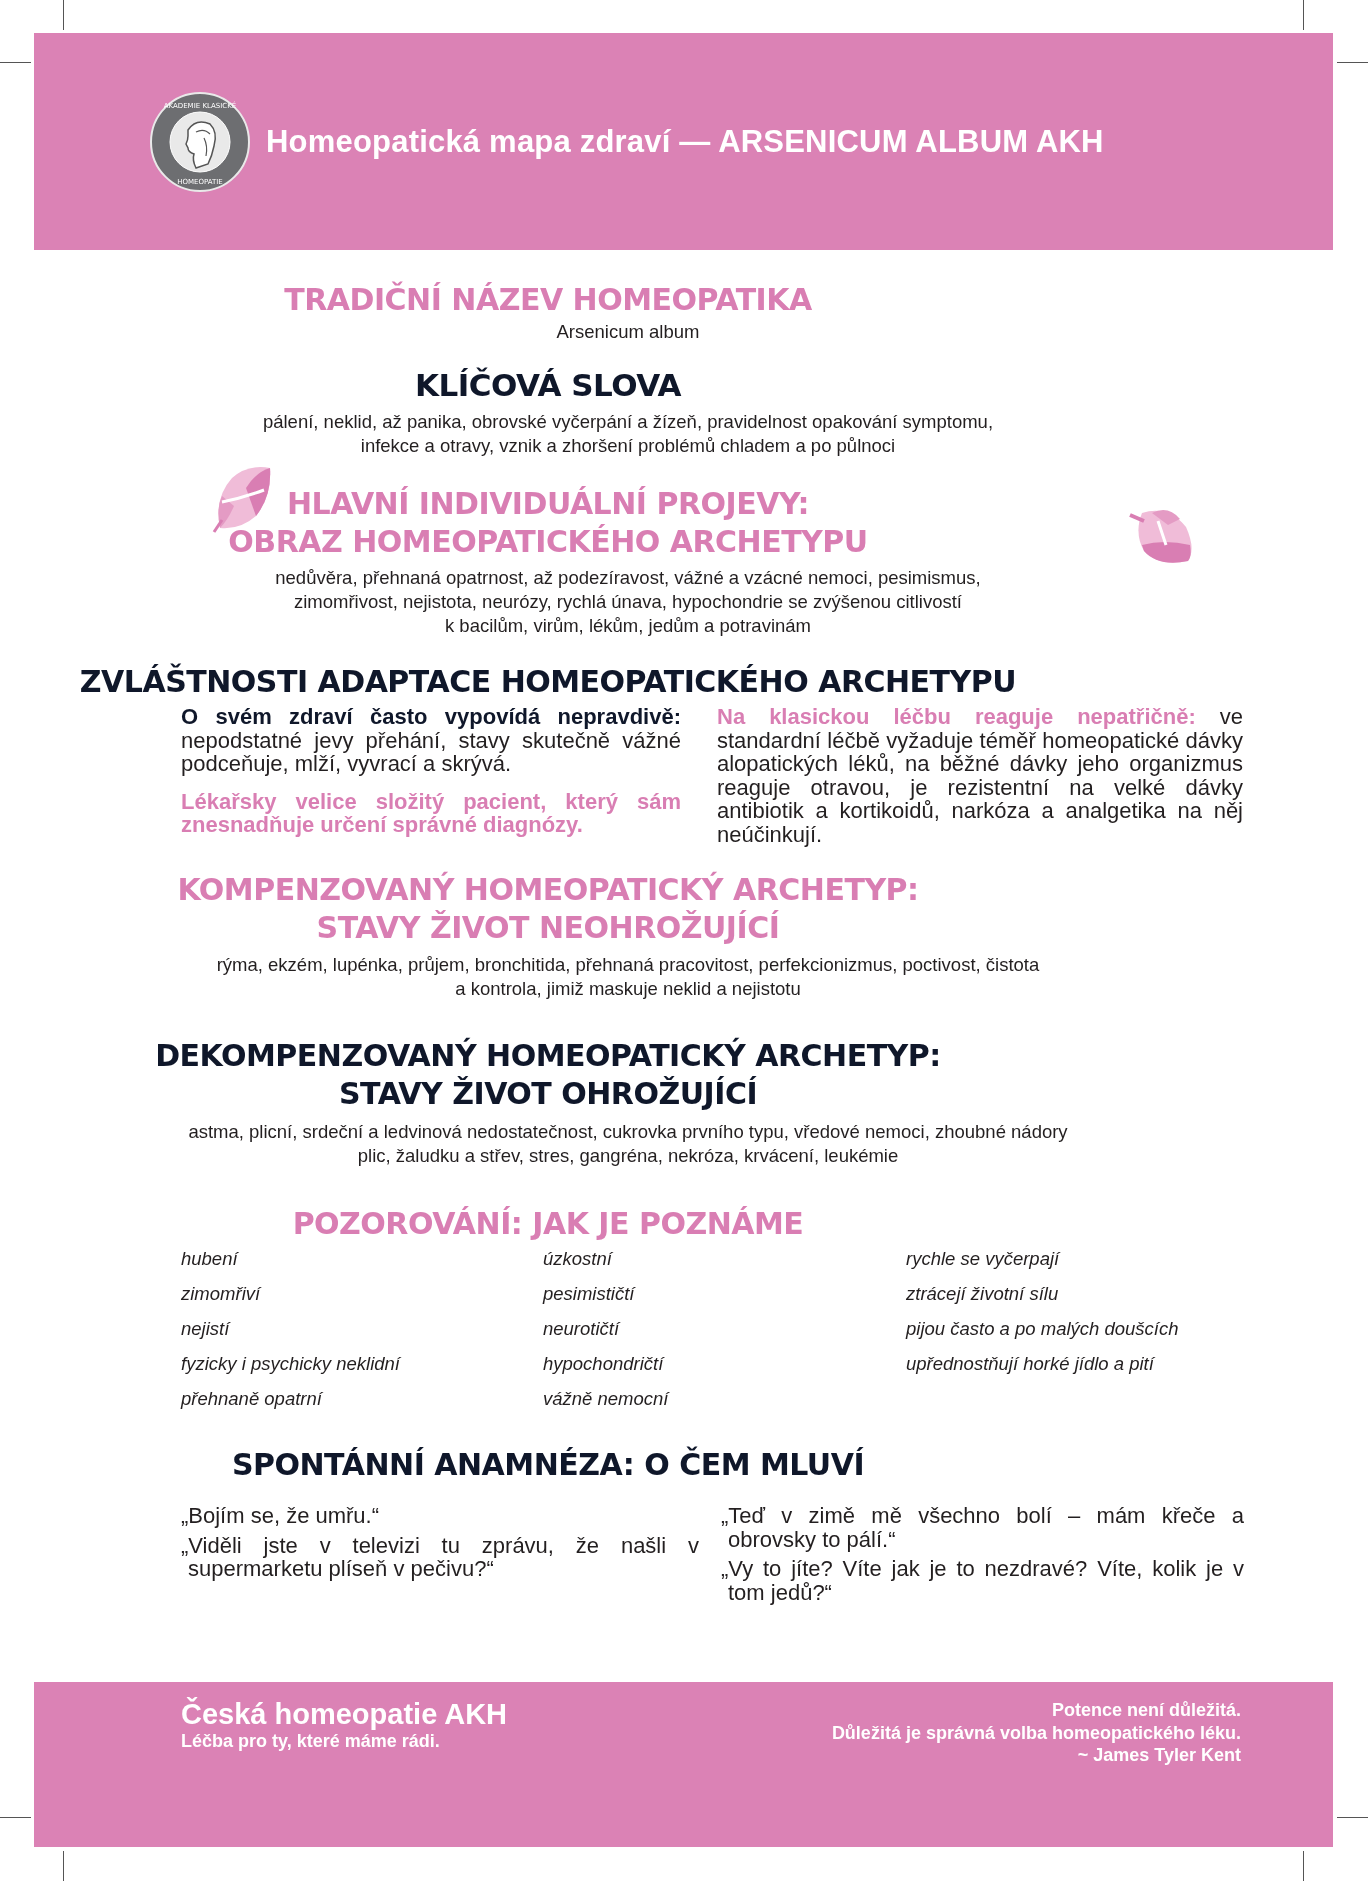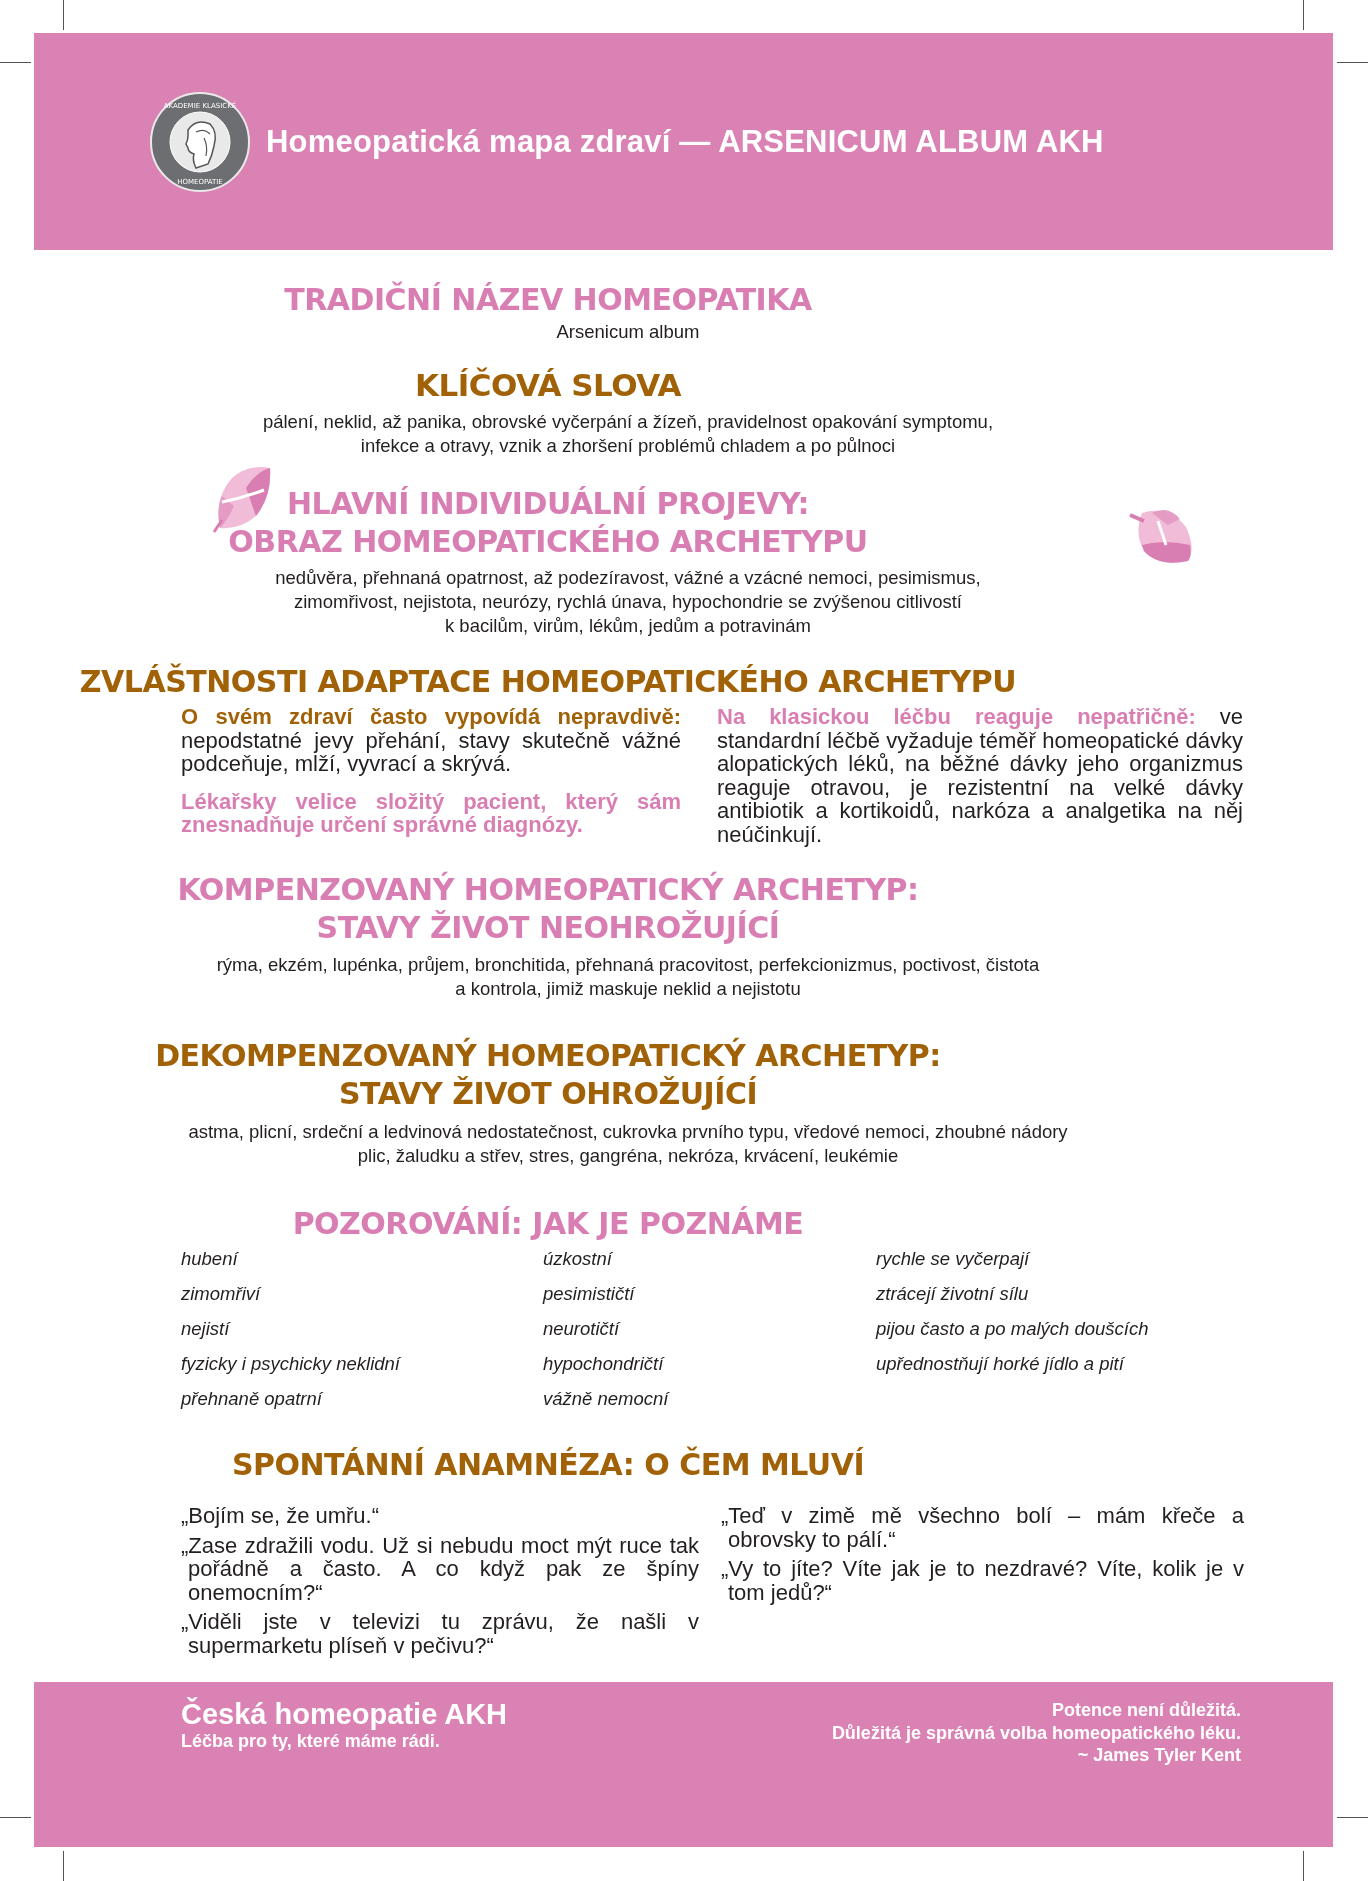--- a/index.html
+++ b/index.html
@@ -23,21 +23,21 @@
   }
   .logo svg { width: 96px; height: 96px; }
   .title {
     margin-left: 16px; color: #fff; font-weight: bold; font-size: 31px; letter-spacing: 0.2px;
   }
   .h {
     position: absolute; left: 0; width: 1096px; text-align: center; font-weight: bold;
     font-family: "DejaVu Sans", sans-serif; letter-spacing: -0.5px;
   }
   .pink { color: #d97eb3; }
-  .grey { color: #a16207; }
+  .grey { color: #0f172a; }
   .txt {
     position: absolute; left: 0; width: 1256px; text-align: center; font-size: 18.5px; line-height: 24px; color: #231f20;
   }
   .col { position: absolute; font-size: 22px; line-height: 23.5px; text-align: justify; }
   .col .b { font-weight: bold; }
   .obs-col { position: absolute; top: 1247px; font-size: 18.5px; }
   .obs-col div { height: 35px; line-height: 24px; font-style: italic; }
   .quote { margin-bottom: 6px; text-indent: -7px; padding-left: 7px; }
   .leaf { position: absolute; }
   .footer-left { position: absolute; left: 181px; top: 1697px; color: #fff; font-weight: bold; }
@@ -127,31 +127,30 @@
   <div>fyzicky i psychicky neklidní</div>
   <div>přehnaně opatrní</div>
 </div>
 <div class="obs-col" style="left:543px;">
   <div>úzkostní</div>
   <div>pesimističtí</div>
   <div>neurotičtí</div>
   <div>hypochondričtí</div>
   <div>vážně nemocní</div>
 </div>
-<div class="obs-col" style="left:876px;">
+<div class="obs-col" style="left:906px;">
   <div>rychle se vyčerpají</div>
   <div>ztrácejí životní sílu</div>
   <div>pijou často a po malých doušcích</div>
   <div>upřednostňují horké jídlo a pití</div>
 </div>
 
 <div class="h grey" style="top:1447px;font-size:30px;">SPONTÁNNÍ ANAMNÉZA: O ČEM MLUVÍ</div>
 <div class="col" style="left:181px;top:1504px;width:518px;">
   <div class="quote">„Bojím se, že umřu.“</div>
-  <div class="quote">„Zase zdražili vodu. Už si nebudu moct mýt ruce tak pořádně a často. A co když pak ze špíny onemocním?“</div>
   <div class="quote">„Viděli jste v televizi tu zprávu, že našli v supermarketu plíseň v pečivu?“</div>
 </div>
 <div class="col" style="left:721px;top:1504px;width:523px;">
   <div class="quote">„Teď v zimě mě všechno bolí – mám křeče a obrovsky to pálí.“</div>
   <div class="quote">„Vy to jíte? Víte jak je to nezdravé? Víte, kolik je v tom jedů?“</div>
 </div>
 
 <div class="band bottom"></div>
 <div class="footer-left">
   <div class="a">Česká homeopatie AKH</div>

